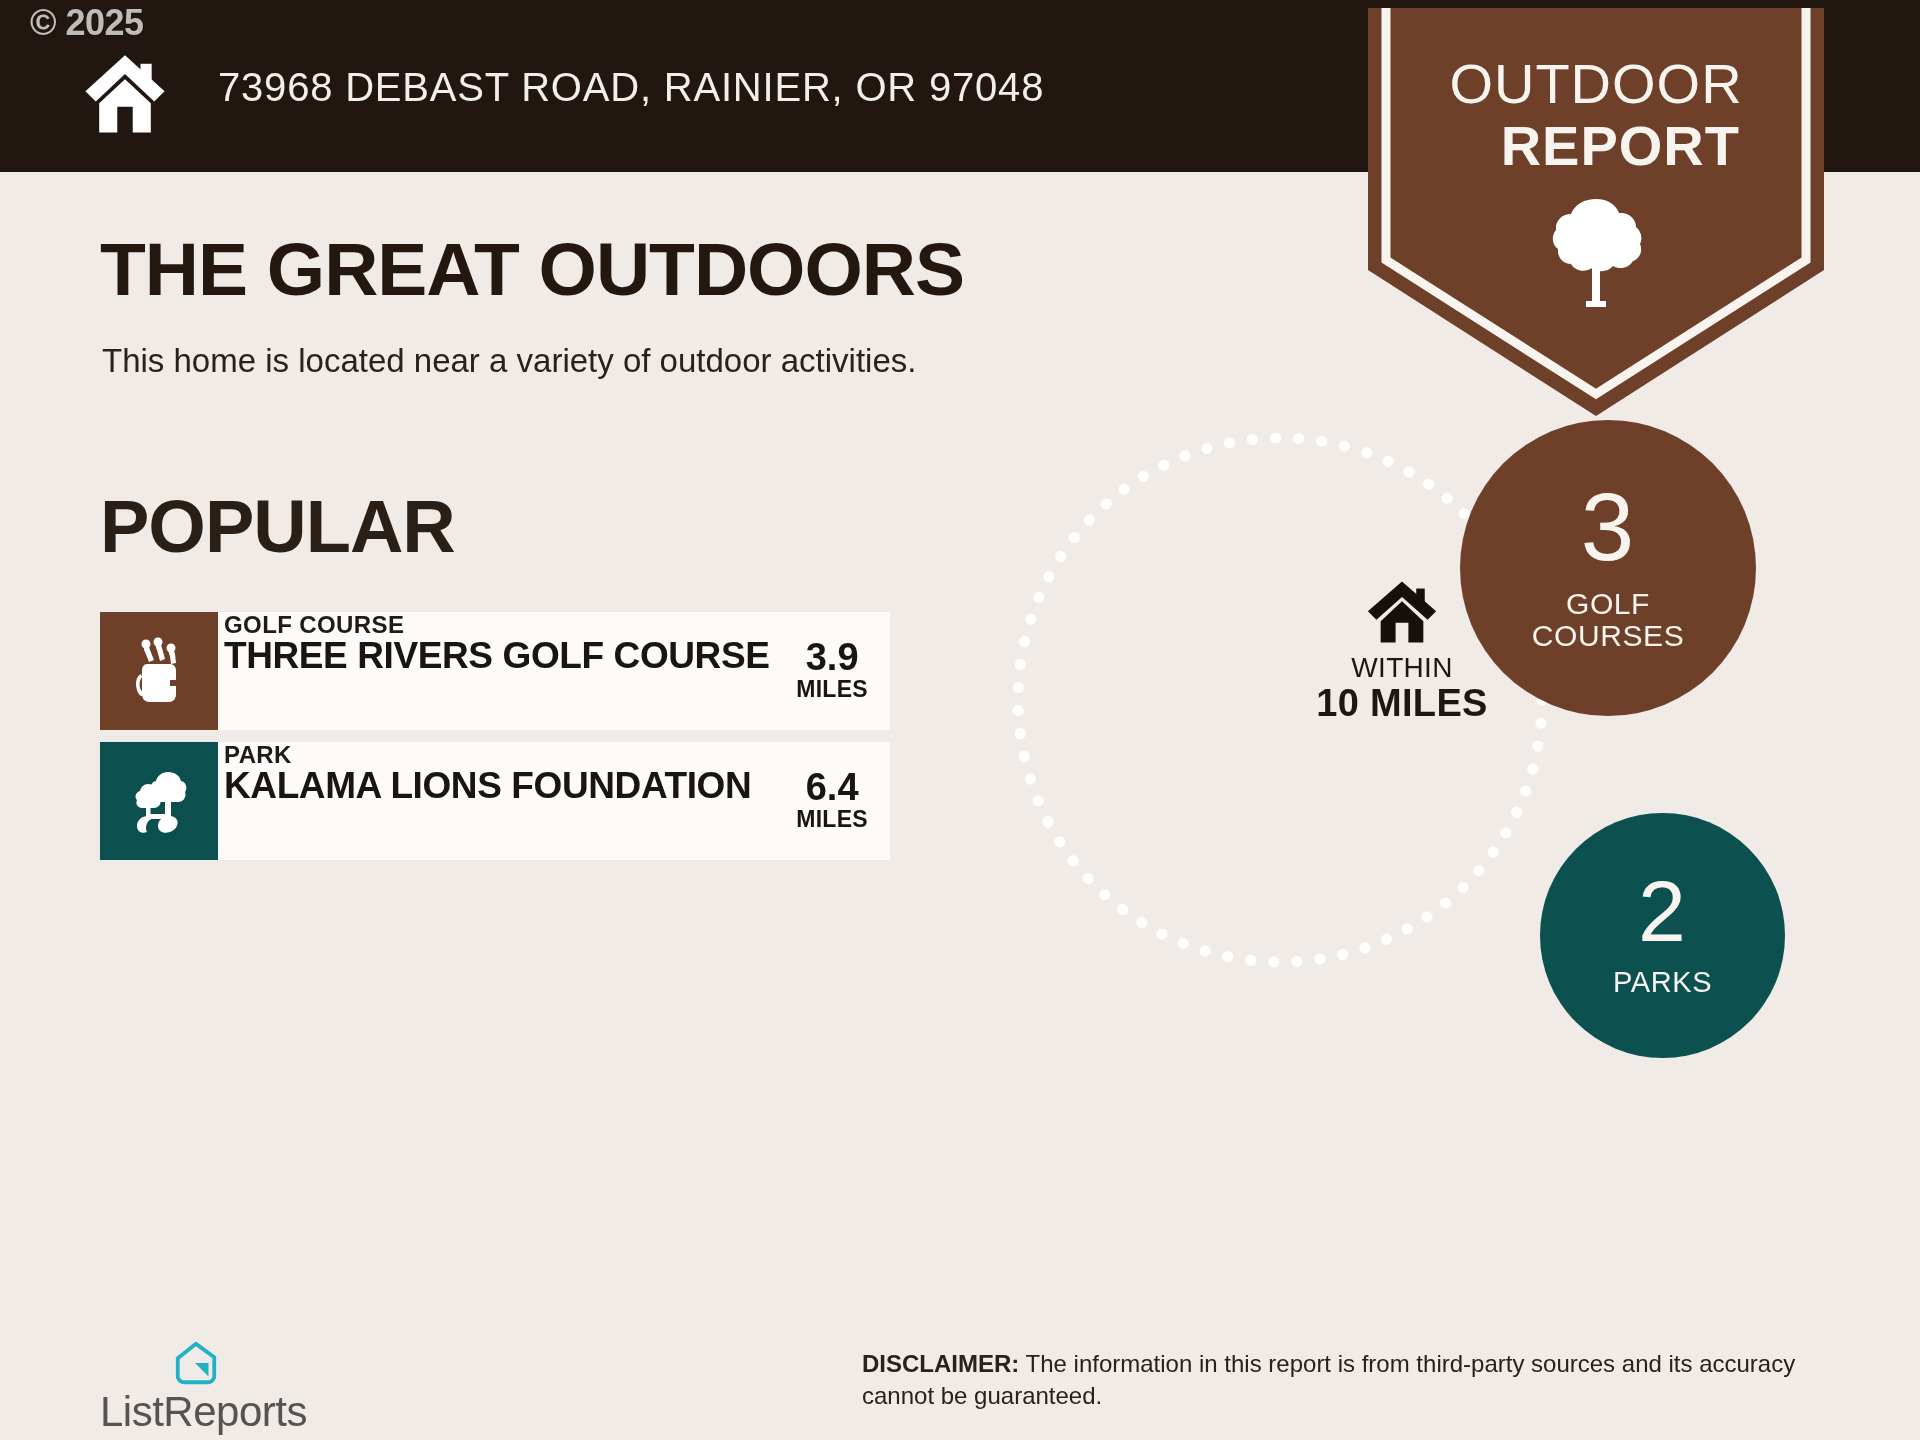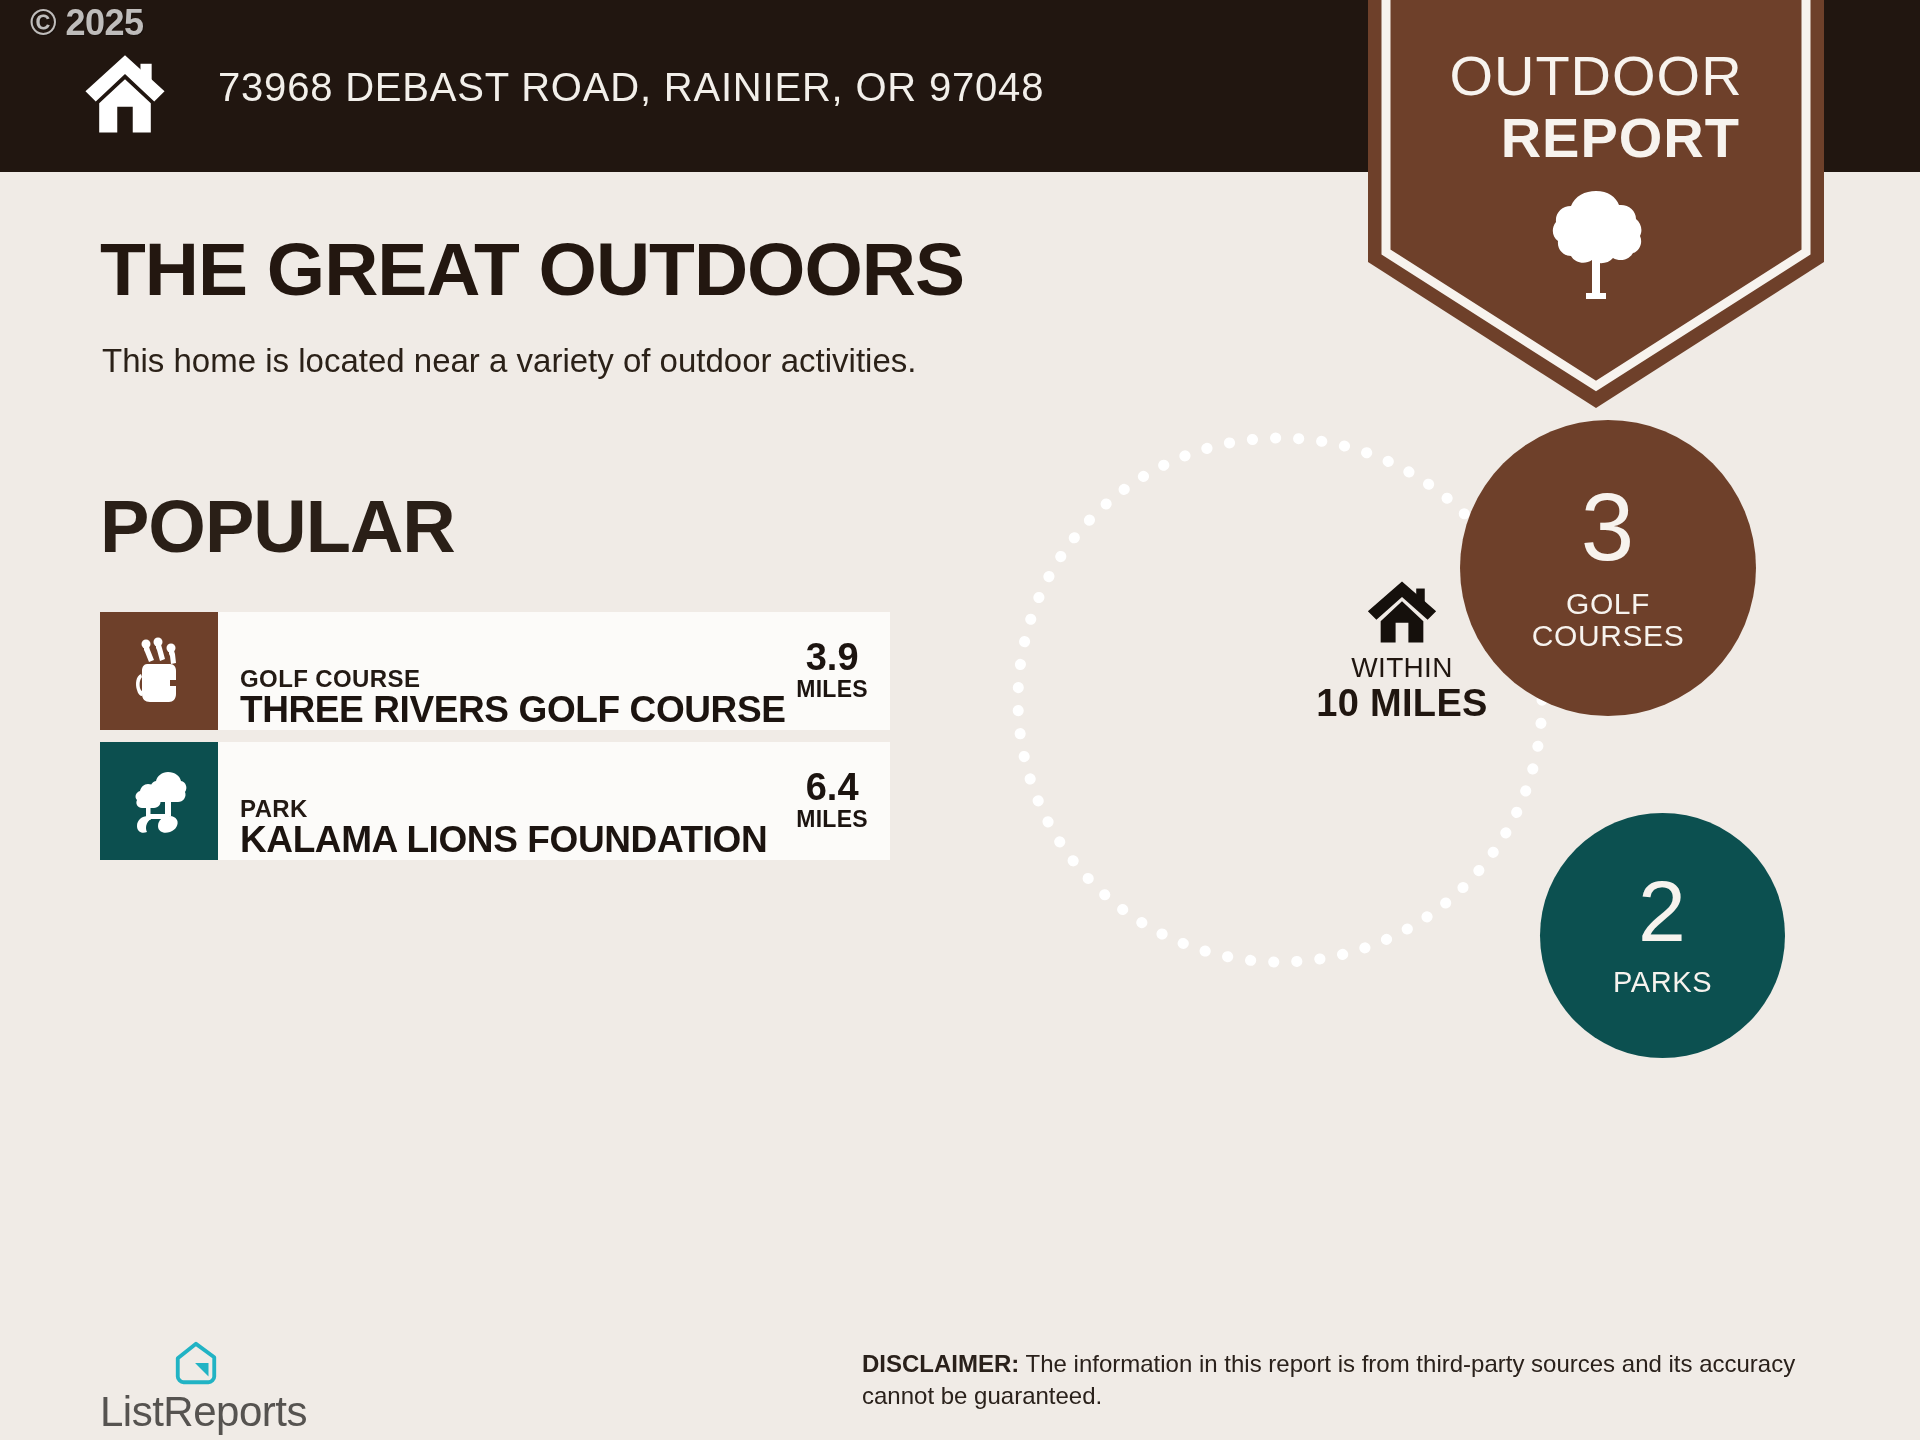--- a/index.html
+++ b/index.html
@@ -42,21 +42,21 @@
     font-size: 40px;
     letter-spacing: 0.8px;
     color: #F2EFEA;
     font-weight: 400;
     white-space: nowrap;
   }
 
   
   #report-badge {
     position: absolute;
-    top: 0; left: 1368px;
+    top: 8px; left: 1368px;
     width: 456px; height: 408px;
     z-index: 5;
   }
   #badge-outdoor {
     position: absolute;
     top: 48px; left: 0; width: 456px;
     text-align: center;
     font-size: 56px;
     font-weight: 300;
     color: #F7F3EE;
@@ -126,22 +126,22 @@
     align-items: center;
     justify-content: center;
   }
   .poi-icon-box.brown { background: #6E402A; }
   .poi-icon-box.teal  { background: #0C4F4F; }
   .poi-icon-box svg { width: 64px; height: 70px; }
 
   .poi-text {
     flex: 1;
     display: flex;
-    align-items: flex-end;
-    padding-left: 22px;
+    align-items: flex-start;
+    padding-left: 6px;
   }
   .poi-text-inner { line-height: 1.05; }
   .poi-category {
     font-size: 24px;
     font-weight: 700;
     letter-spacing: 0.4px;
     color: #231A14;
   }
   .poi-name {
     font-size: 37px;

